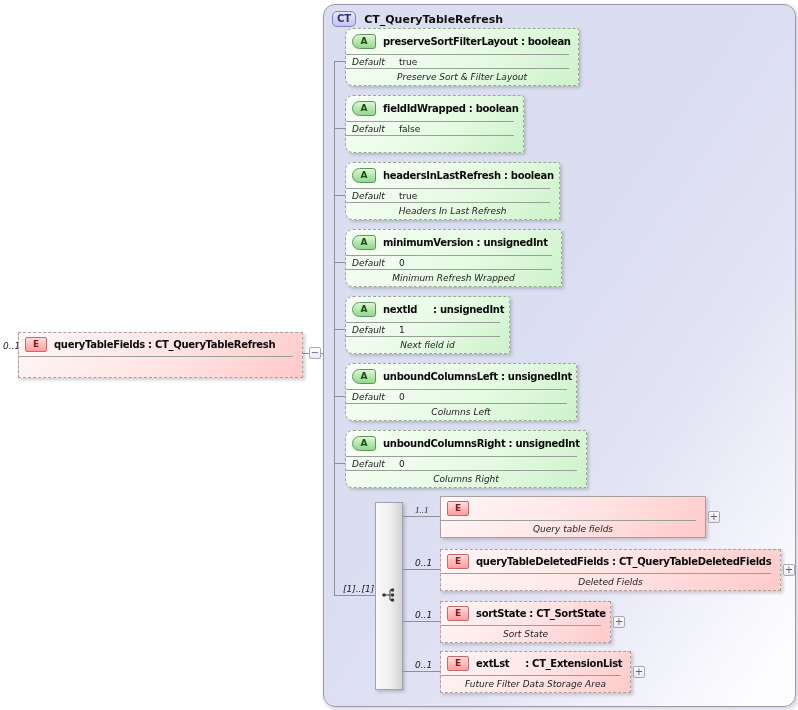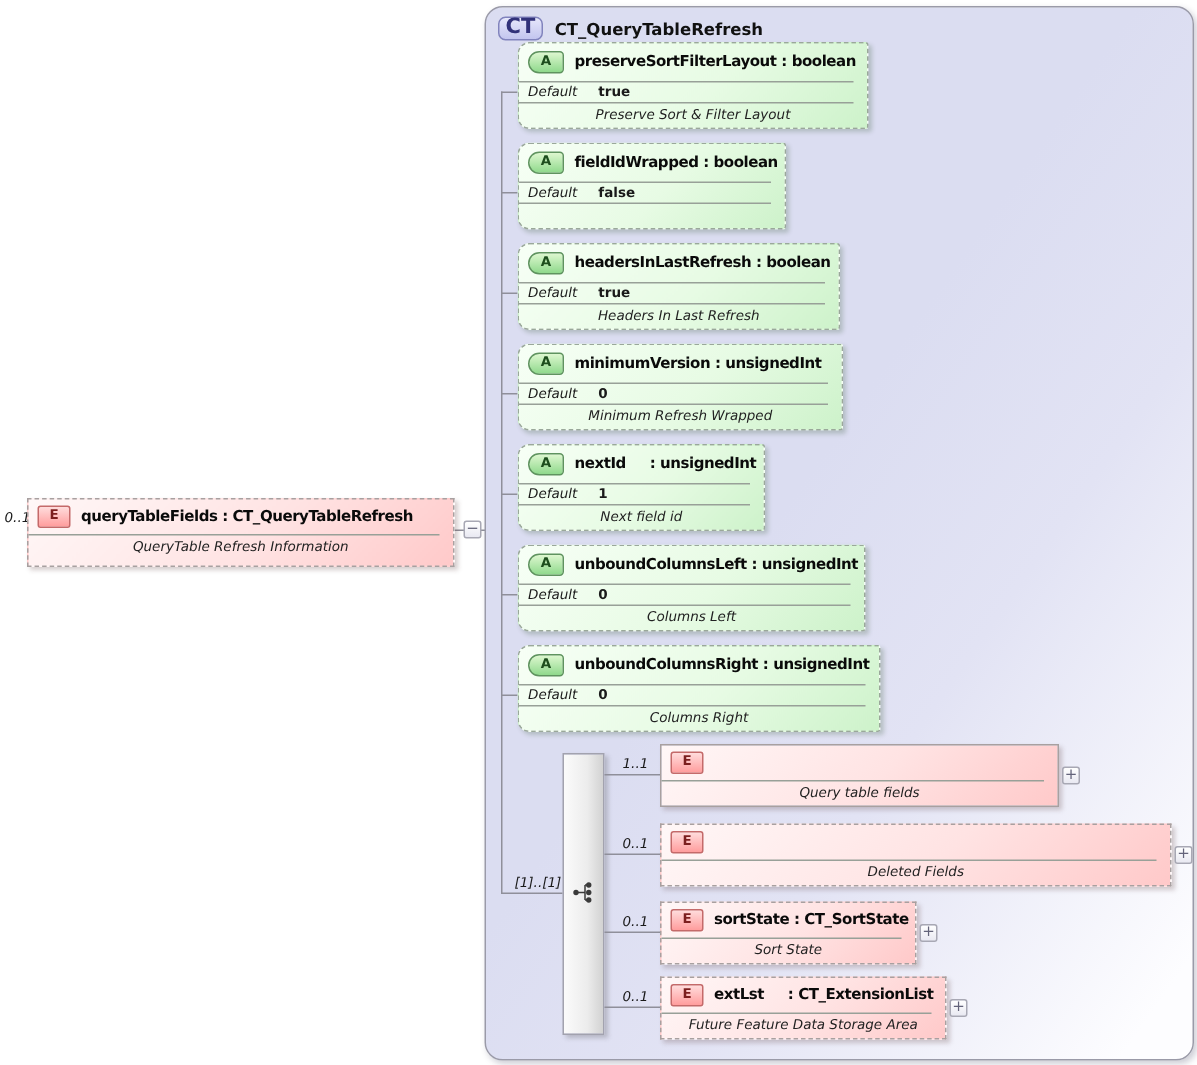--- a/index.html
+++ b/index.html
@@ -14,42 +14,42 @@
   .card{position:absolute;font-size:9px;font-style:italic;color:#1a1a1a;white-space:pre;}
   
   .ct-container{
     position:absolute;left:323px;top:4px;width:471px;height:701px;
     background:linear-gradient(125deg,#dbddf1 45%,#e2e3f4 65%,#fdfdff 95%);
     border:1px solid #9a9aa8;border-radius:12px;
     box-shadow:2px 2px 4px rgba(60,60,90,0.25);
   }
   .ct-header{position:absolute;left:8px;top:6px;display:flex;align-items:center;gap:8px;}
   .badge-ct{
-    font-size:14px;font-weight:bold;color:#32327a;background:linear-gradient(#e6e7fb,#c3c5ef);
+    font-size:10px;font-weight:bold;color:#32327a;background:linear-gradient(#e6e7fb,#c3c5ef);
     border:1px solid #8183bd;border-radius:5px;padding:1px 4px 2px 4px;line-height:11px;
   }
   .ct-title{font-size:11px;font-weight:bold;color:#111;white-space:pre;}
   
   .attr-box{
     position:absolute;height:58px;
     background:linear-gradient(135deg,#f7fff6 0%,#e7fbe4 55%,#cdf2ca 100%);
     border:1px dashed #9aa89a;border-radius:8px 2px 2px 8px;
     box-shadow:2px 2px 3px rgba(60,90,60,0.25);box-sizing:border-box;
   }
   .attr-box .title-row{display:flex;align-items:center;gap:7px;height:25px;padding:0 6px;}
   .badge-a{
     flex:0 0 auto;width:22px;font-size:9px;font-weight:bold;text-align:center;color:#1d4d1d;
     background:linear-gradient(#ddf7cf,#8fd98c);border:1px solid #5f935f;
     border-radius:8px 3px 3px 8px;line-height:12px;height:13px;
   }
   .box-title{font-size:10px;font-weight:bold;letter-spacing:-0.3px;white-space:pre;color:#0a0a0a;}
   .rule{border-top:1px solid #98a098;margin:0 9px 0 0;}
   .default-row{display:flex;align-items:center;height:13px;padding:0 6px;gap:14px;}
   .default-key{font-size:9px;font-style:italic;color:#1a1a1a;}
-  .default-val{font-size:9px;font-weight:bold;color:#1a1a1a;}
+  .default-val{font-size:9px;font-weight:normal;color:#1a1a1a;}
   .doc-row{font-size:9px;font-style:italic;color:#222;padding:3px 6px 0 6px;white-space:pre;text-align:center;}
   
   .elem-box{
     position:absolute;height:42px;
     background:linear-gradient(135deg,#fff7f7 0%,#ffe3e3 55%,#ffc9c9 100%);
     border:1px solid #a8a0a0;box-shadow:2px 2px 3px rgba(90,60,60,0.25);box-sizing:border-box;
   }
   .elem-box.optional{border-style:dashed;}
   .elem-box .title-row{display:flex;align-items:center;gap:7px;height:23px;padding:0 6px;}
   .badge-e{
@@ -80,21 +80,20 @@
   <div class="card" style="left:3px;top:341px;">0..1</div>
 
   <div class="hline" style="left:303px;top:353px;width:31px;"></div>
 
   <div class="elem-box optional" style="left:18px;top:332px;width:285px;height:46px;">
     <div class="title-row">
       <span class="badge-e">E</span>
       <span class="box-title">queryTableFields : CT_QueryTableRefresh</span>
     </div>
     <div class="rule"></div>
-    <div class="doc-row">QueryTable Refresh Information</div>
   </div>
 
   <div class="toggle" style="left:309px;top:347px;">−</div>
 
   <div class="ct-container">
     <div class="ct-header">
       <span class="badge-ct">CT</span>
       <span class="ct-title">CT_QueryTableRefresh</span>
     </div>
   </div>
@@ -216,37 +215,38 @@
     <circle cx="3" cy="8" r="1.8" fill="#3a3a3a"></circle>
     <circle cx="11.5" cy="3" r="1.8" fill="#3a3a3a"></circle>
     <circle cx="11.5" cy="8" r="1.8" fill="#3a3a3a"></circle>
     <circle cx="11.5" cy="13" r="1.8" fill="#3a3a3a"></circle>
   </svg>
 
   <div class="hline" style="left:403px;top:516px;width:37px;"></div>
   <div class="hline" style="left:403px;top:569px;width:37px;"></div>
   <div class="hline" style="left:403px;top:621px;width:37px;"></div>
   <div class="hline" style="left:403px;top:671px;width:37px;"></div>
-  <div class="card" style="left:415px;top:505px;">1..1</div>
+  <div class="card" style="left:415px;top:505px;font-family:Liberation Serif, serif;">1..1</div>
   <div class="card" style="left:415px;top:558px;">0..1</div>
   <div class="card" style="left:415px;top:610px;">0..1</div>
   <div class="card" style="left:415px;top:660px;">0..1</div>
 
   <div class="elem-box" style="left:440px;top:496px;width:266px;">
     <div class="title-row">
         <span class="badge-e">E</span>
       </div>
     <div class="rule"></div>
     <div class="doc-row">Query table fields</div>
   </div>
   <div class="toggle" style="left:708px;top:511px;">+</div>
 
   <div class="elem-box optional" style="left:440px;top:549px;width:341px;">
     <div class="title-row">
         <span class="badge-e">E</span>
+        <span class="box-title">queryTableDeletedFields : CT_QueryTableDeletedFields</span>
       </div>
     <div class="rule"></div>
     <div class="doc-row">Deleted Fields</div>
   </div>
   <div class="toggle" style="left:783px;top:564px;">+</div>
 
   <div class="elem-box optional" style="left:440px;top:601px;width:171px;">
     <div class="title-row">
         <span class="badge-e">E</span>
         <span class="box-title">sortState : CT_SortState</span>
@@ -255,17 +255,17 @@
     <div class="doc-row">Sort State</div>
   </div>
   <div class="toggle" style="left:613px;top:616px;">+</div>
 
   <div class="elem-box optional" style="left:440px;top:651px;width:191px;">
     <div class="title-row">
         <span class="badge-e">E</span>
         <span class="box-title">extLst     : CT_ExtensionList</span>
       </div>
     <div class="rule"></div>
-    <div class="doc-row">Future Feature Data Storage Area</div>
+    <div class="doc-row">Future Filter Data Storage Area</div>
   </div>
   <div class="toggle" style="left:633px;top:666px;">+</div>
 
 </div>
 
 </body></html>

